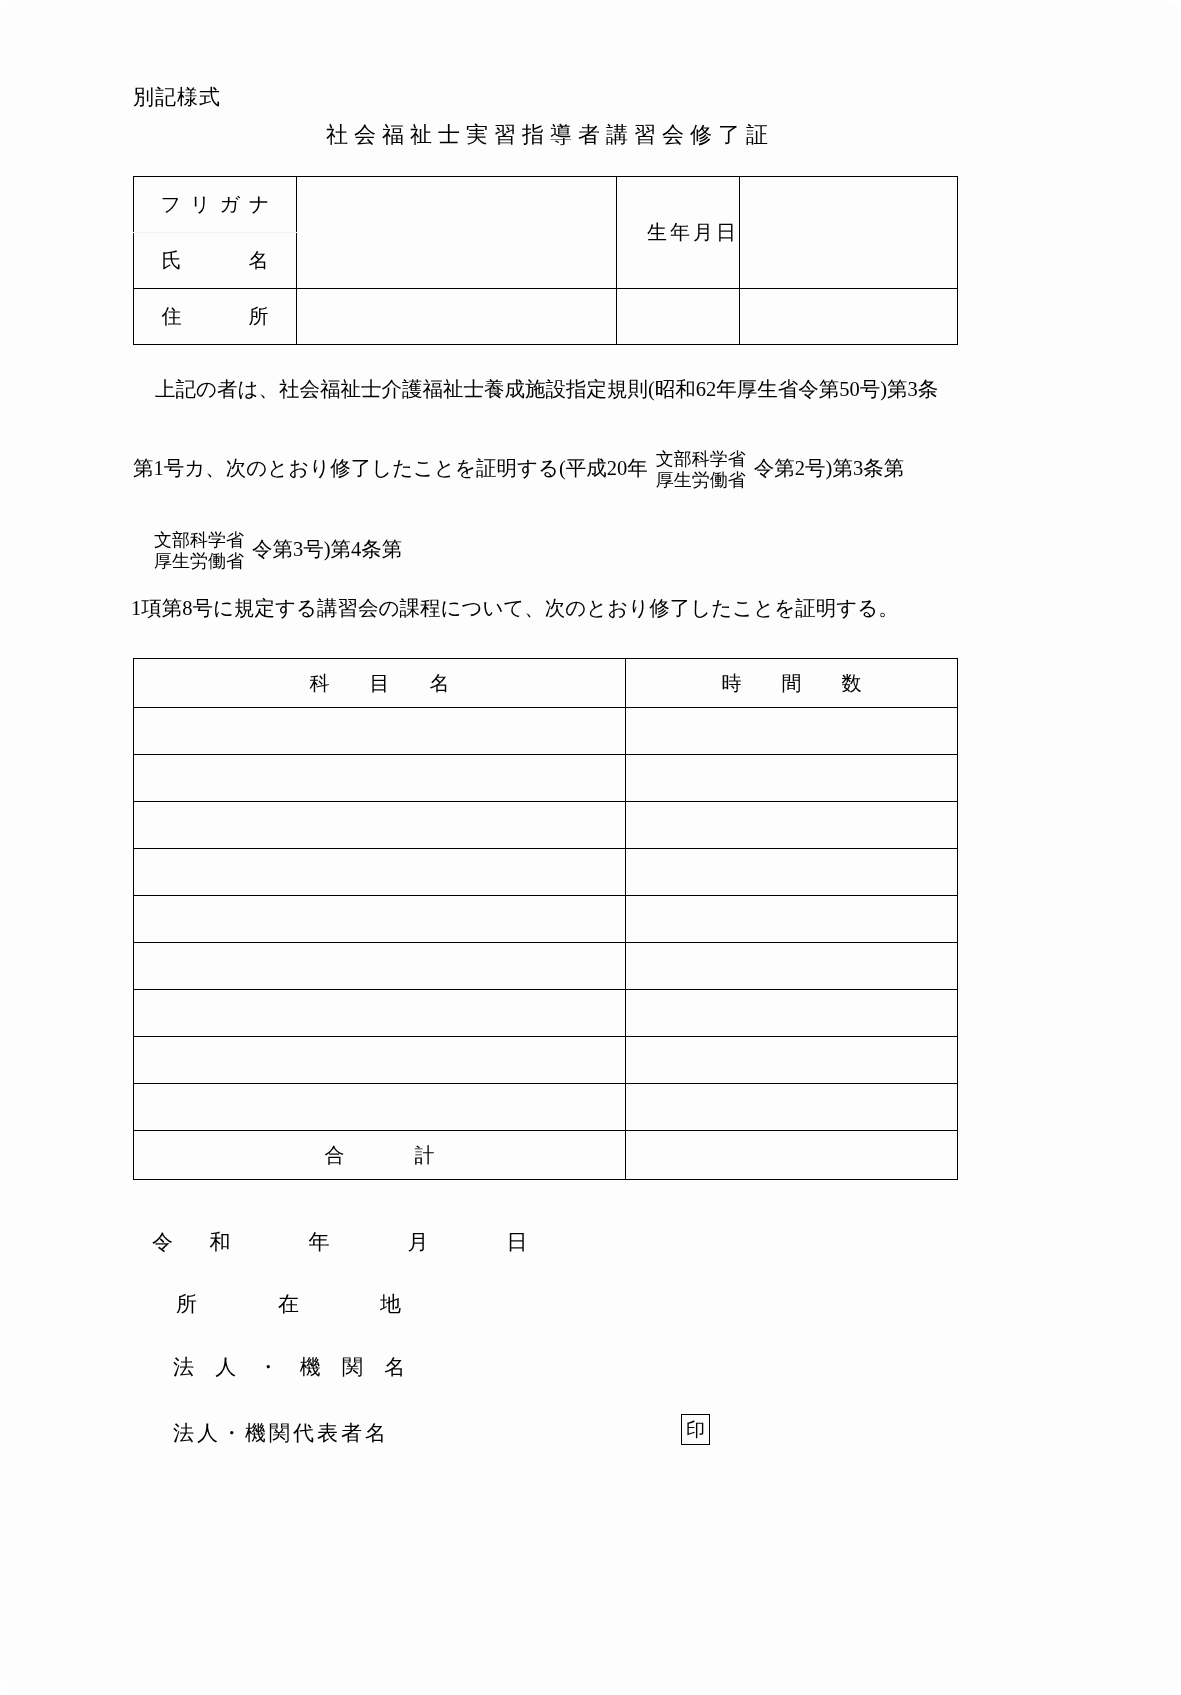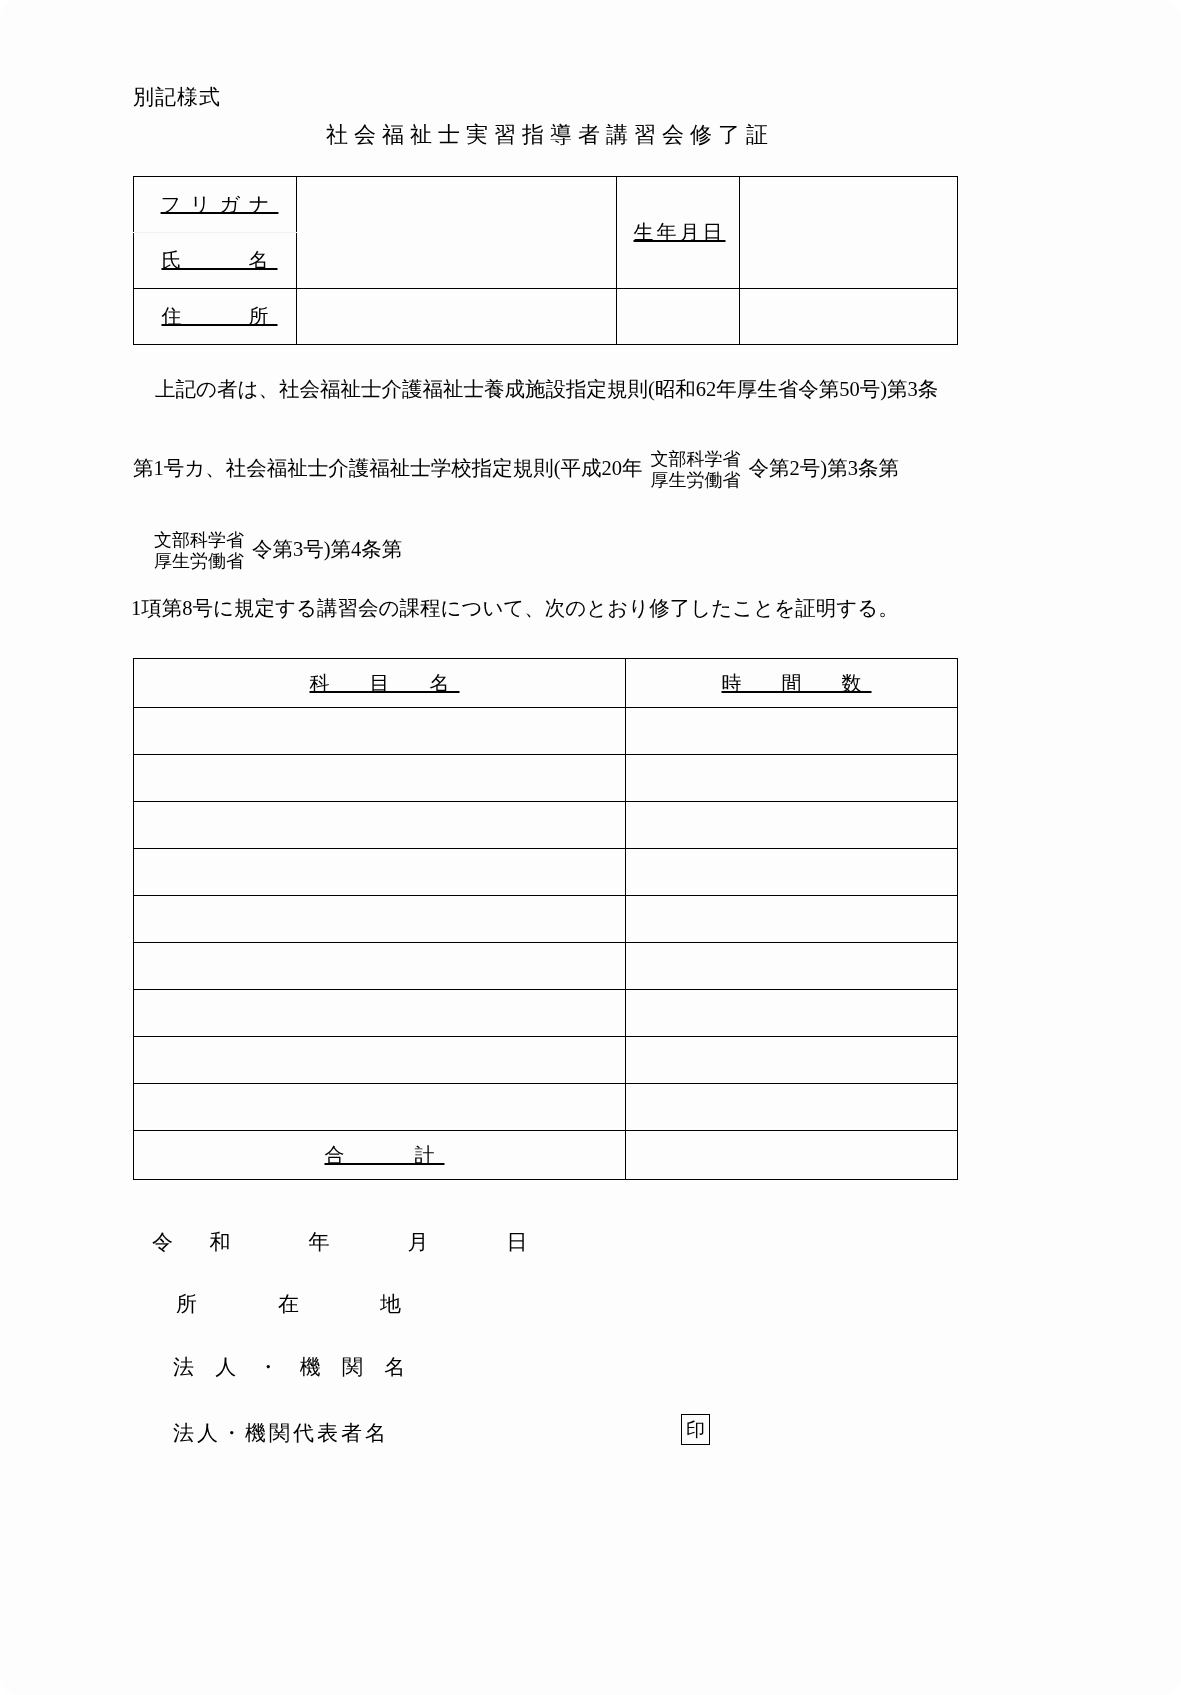--- a/index.html
+++ b/index.html
@@ -38,21 +38,20 @@
     font-size: 22px;
     letter-spacing: 6px;
     white-space: nowrap;
   }
 
   
   .grid {
     position: absolute;
     border-collapse: collapse;
     table-layout: fixed;
-    text-decoration: underline;
   }
   .grid td {
     border: 1px solid #000000;
     padding: 0;
     vertical-align: middle;
     font-size: 20px;
   }
 
   
   #person-table {
@@ -63,21 +62,21 @@
   #person-table td {
     height: 55px;
   }
   .lbl {
     text-align: center;
     letter-spacing: 9px;
     text-indent: 9px;
     white-space: nowrap;
   }
   .lbl-tight {
-    text-align: center;
+    text-align: right;
     letter-spacing: 3px;
     text-indent: 3px;
     white-space: nowrap;
   }
   .soft-split {
     border-bottom: 1px solid #f2f2f2 !important;
   }
   .soft-split-top {
     border-top: 1px solid #f2f2f2 !important;
   }
@@ -177,21 +176,21 @@
         <td></td>
         <td></td>
         <td></td>
       </tr>
     </tbody>
   </table>
 
   <div class="para" id="para-1">上記の者は、社会福祉士介護福祉士養成施設指定規則(昭和62年厚生省令第50号)第3条</div>
 
   <div class="para" id="para-2">
-    <span>第1号カ、社会福祉士介護福祉士学校指定規則(平成20年</span><span class="stack">
+    <span>第1号カ、次のとおり修了したことを証明する(平成20年</span><span class="stack">
         <span>文部科学省</span>
         <span>厚生労働省</span>
       </span><span>令第2号)第3条第</span>
   </div>
 
   <div class="para" id="para-3">
     <span class="stack">
         <span>文部科学省</span>
         <span>厚生労働省</span>
       </span><span>令第3号)第4条第</span>

